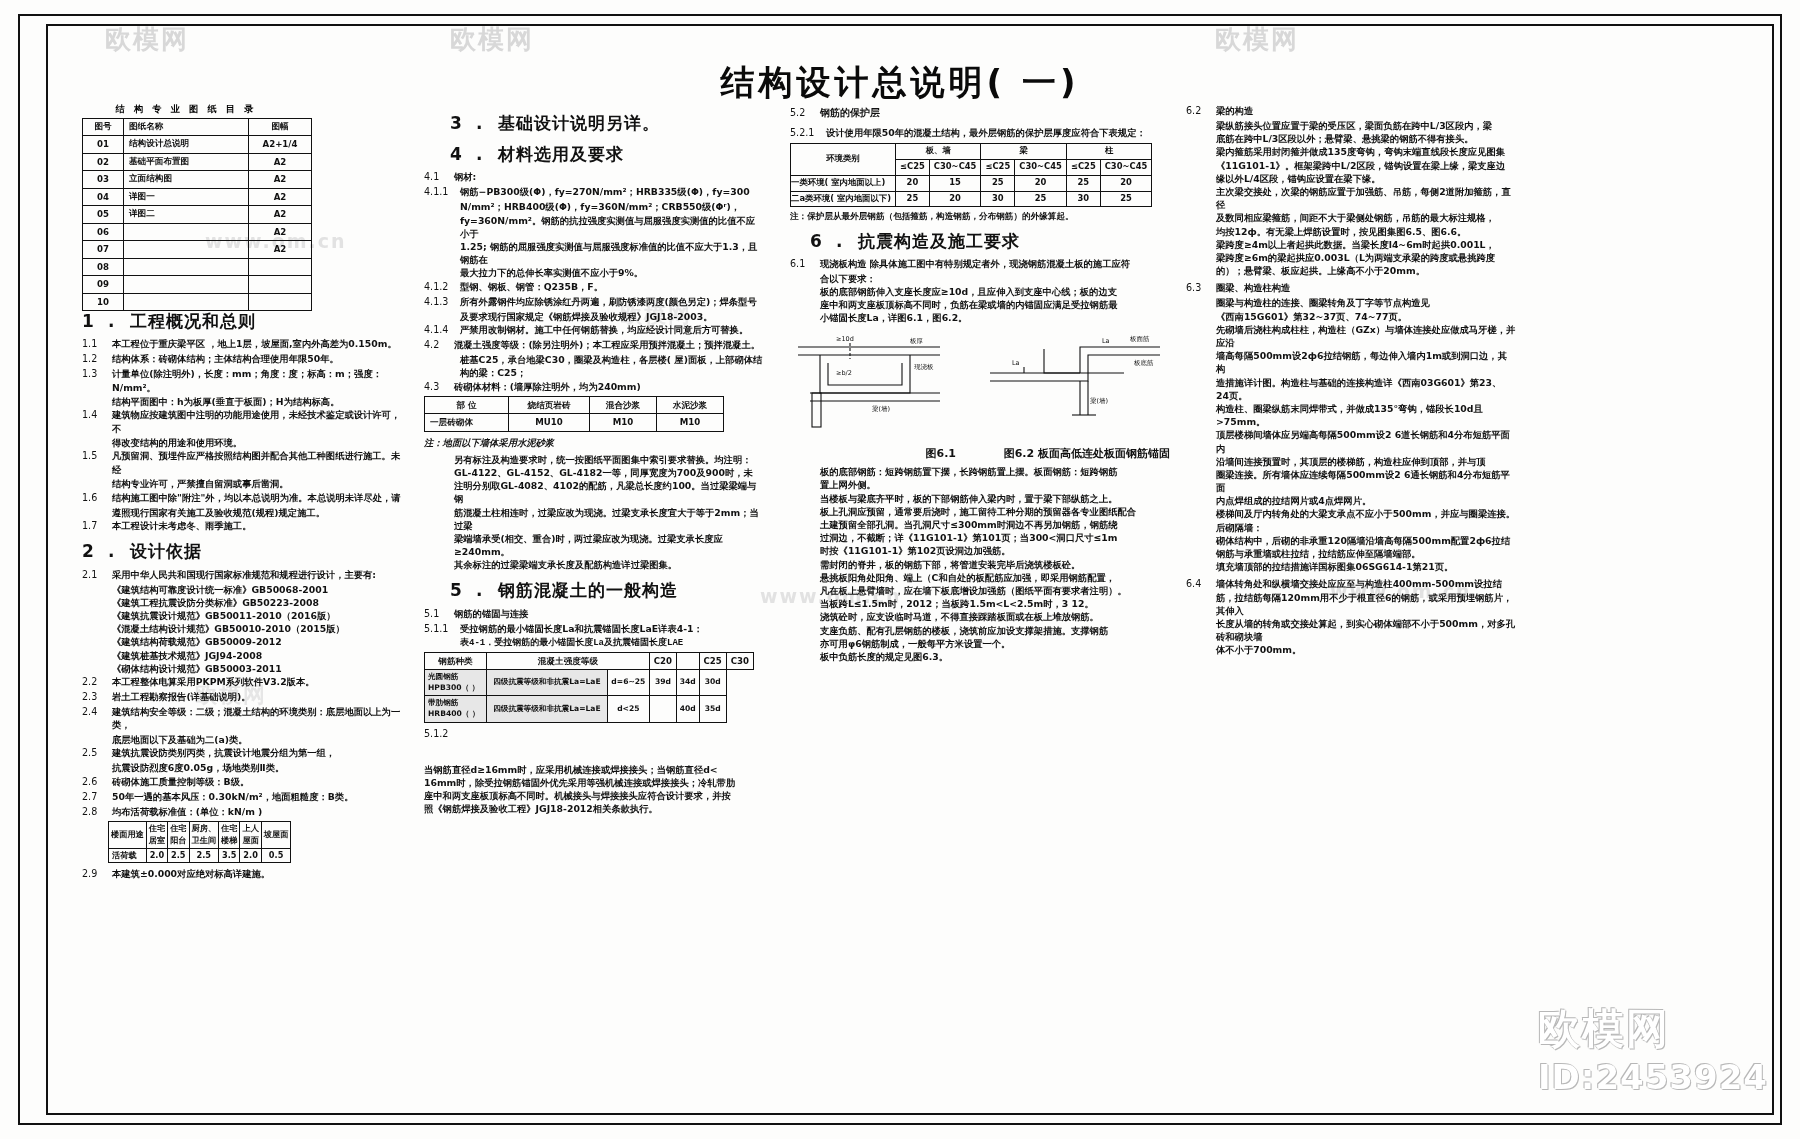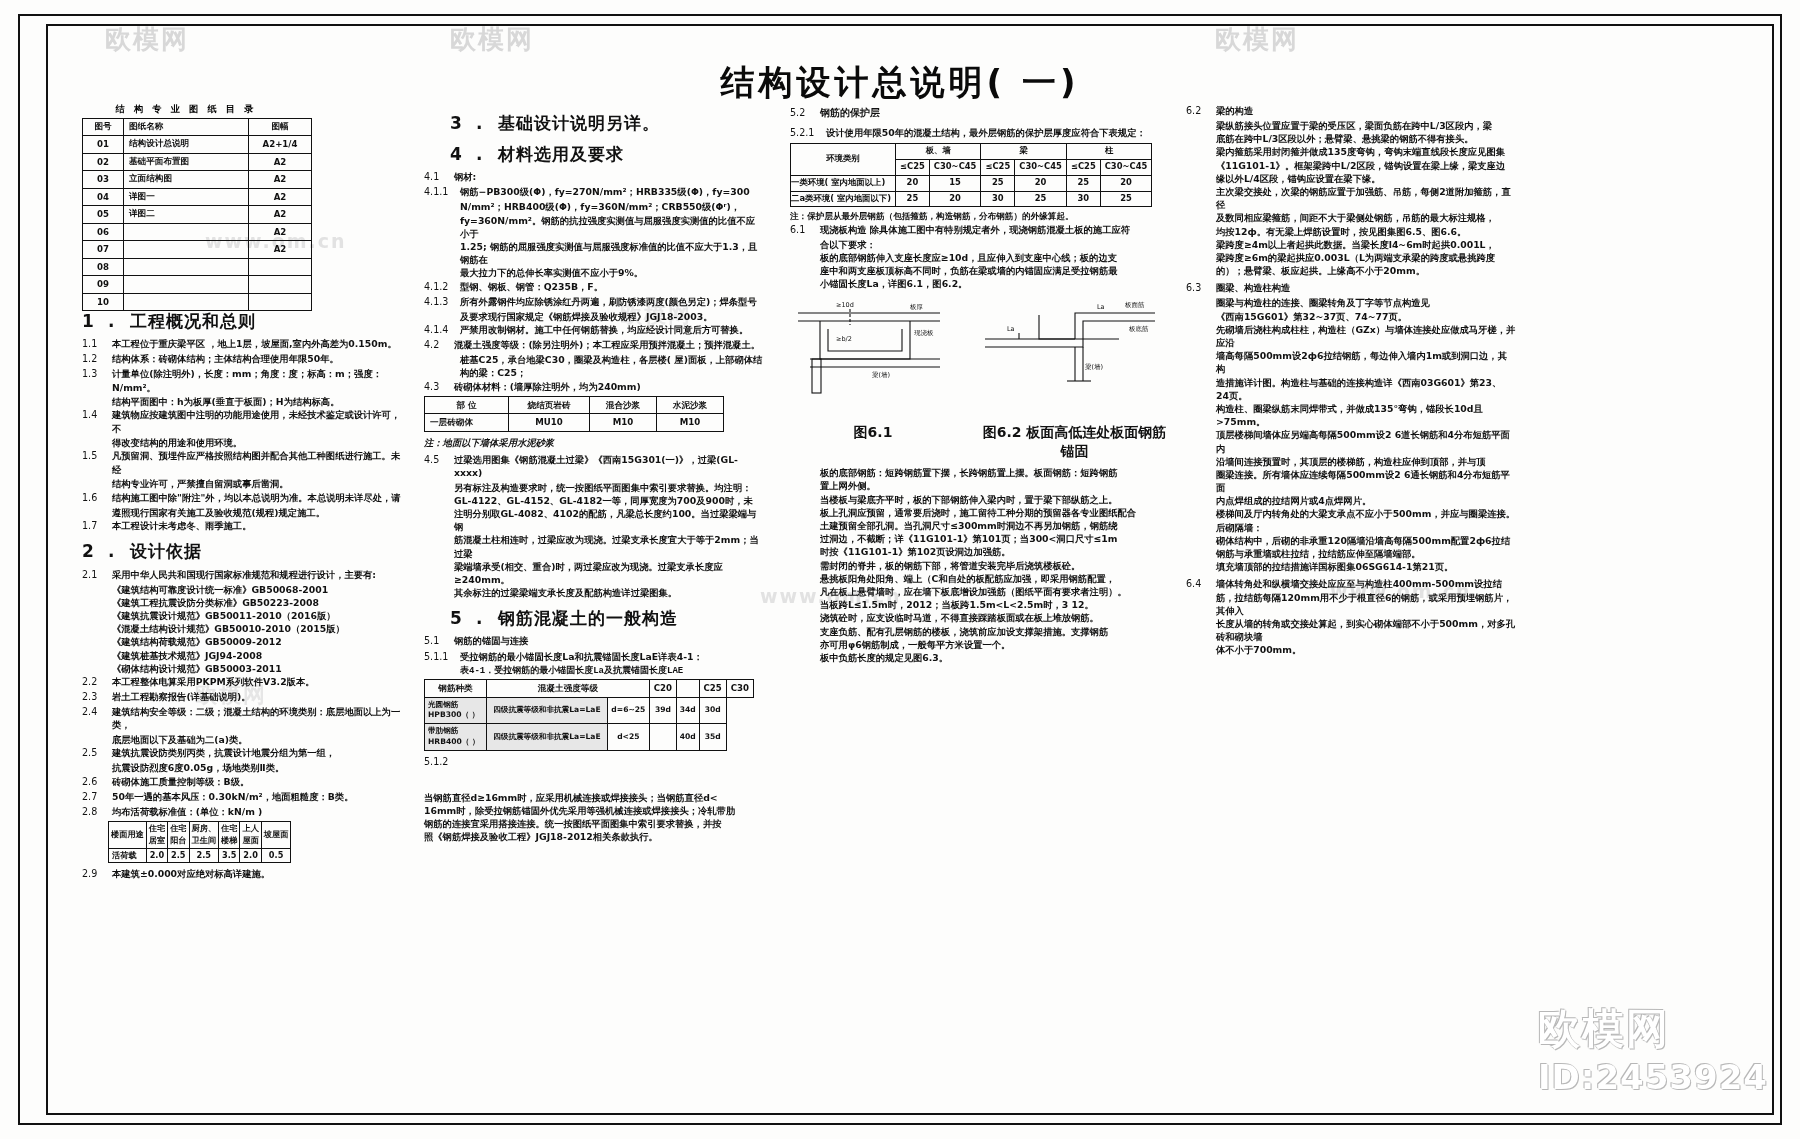--- a/index.html
+++ b/index.html
@@ -65,21 +65,21 @@
   #anchor-table td{font-size:7.6px;padding:2px;}
   #anchor-table td.lbl{text-align:left;padding-left:3px;}
   #anchor-table .grey{background:#e7e7e7;}
 
   
   #cover-table{width:300px;margin-top:3px;}
   #cover-table td,#cover-table th{font-size:8.4px;padding:1.5px 4px;}
   #cover-table td.env{text-align:left;padding-left:0;}
 
   
-  .detail-cap{text-align:center;font-size:14px;font-weight:700;margin-top:18px;}
+  .detail-cap{text-align:right;font-size:11px;font-weight:700;margin-top:7px;}
   svg{display:block;}
 
   
   #idwm{position:absolute;right:32px;bottom:42px;text-align:left;}
   #idwm .brand{font-size:42px;font-weight:700;color:#ffffff;letter-spacing:2px;
      text-shadow:0 0 1px #9a9a9a,1px 1px 0 #bbb,-1px -1px 0 #bbb;}
   #idwm .idno{font-size:34px;font-weight:700;color:#ffffff;letter-spacing:1px;
      text-shadow:0 0 1px #9a9a9a,1px 1px 0 #bbb,-1px -1px 0 #bbb;}
 </style>
 </head>
@@ -343,24 +343,20 @@
             <td class="lbl">一层砖砌体</td>
             <td>MU10</td>
             <td>M10</td>
             <td>M10</td>
           </tr>
         </tbody>
     </table>
     <div class="note" style="margin-top:4px;font-style:italic;">注：地面以下墙体采用水泥砂浆</div>
 
     <div id="s4-tail" style="margin-top:4px;">
-        <div class="row">
-          <div class="no">4.5</div>
-          <div class="tx">过梁选用图集《钢筋混凝土过梁》《西南15G301(一)》，过梁(GL-xxxx)</div>
-        </div>
         <div class="ind">另有标注及构造要求时，统一按图纸平面图集中索引要求替换。均注明：</div>
         <div class="ind">GL-4122、GL-4152、GL-4182一等，同厚宽度为700及900时，未</div>
         <div class="ind">注明分别取GL-4082、4102的配筋，凡梁总长度约100。当过梁梁端与钢</div>
         <div class="ind">筋混凝土柱相连时，过梁应改为现浇。过梁支承长度宜大于等于2mm；当过梁</div>
         <div class="ind">梁端墙承受(相交、重合)时，两过梁应改为现浇。过梁支承长度应≥240mm。</div>
         <div class="ind">其余标注的过梁梁端支承长度及配筋构造详过梁图集。</div>
       </div>
 
     <div class="h1" style="padding-left:26px;">
       <span class="num">5</span><span class="dot">.</span><span>钢筋混凝土的一般构造</span>
@@ -404,21 +400,21 @@
             <td>35d</td>
           </tr>
         </tbody>
     </table>
 
     <div class="row" style="margin-top:4px;flex-direction:column;">
       <div class="no wide">5.1.2</div>
       <div class="tx" id="s512-lines">
           <div>当钢筋直径d≥16mm时，应采用机械连接或焊接接头；当钢筋直径d&lt;</div>
           <div>16mm时，除受拉钢筋锚固外优先采用等强机械连接或焊接接头；冷轧带肋</div>
-          <div>钢筋的连接宜采用搭接连接。统一按图纸平面图集中索引要求替换，并按</div>
+          <div>座中和两支座板顶标高不同时。机械接头与焊接接头应符合设计要求，并按</div>
           <div>照《钢筋焊接及验收工程》JGJ18-2012相关条款执行。</div>
         </div>
     </div>
   </div>
 
   <div class="col" id="col3">
     <div class="row" style="margin-top:2px;">
       <div class="no">5.2</div>
       <div class="tx" style="font-size:10px;">钢筋的保护层</div>
     </div>
@@ -460,20 +456,23 @@
             <td>20</td>
             <td>30</td>
             <td>25</td>
             <td>30</td>
             <td>25</td>
           </tr>
         </tbody>
     </table>
     <div class="note" style="font-size:8.6px;margin-top:3px;">注：保护层从最外层钢筋（包括箍筋，构造钢筋，分布钢筋）的外缘算起。</div>
 
+    <div class="h1" style="padding-left:20px;margin-top:6px;">
+      <span class="num">6</span><span class="dot">.</span><span>抗震构造及施工要求</span>
+    </div>
 
     <div class="row">
       <div class="no">6.1</div>
       <div class="tx">
         <span>现浇板构造</span>
         <span id="s61-lines">  除具体施工图中有特别规定者外，现浇钢筋混凝土板的施工应符</span>
       </div>
     </div>
     <div class="ind" id="s61-body">
         <div>合以下要求：</div>

